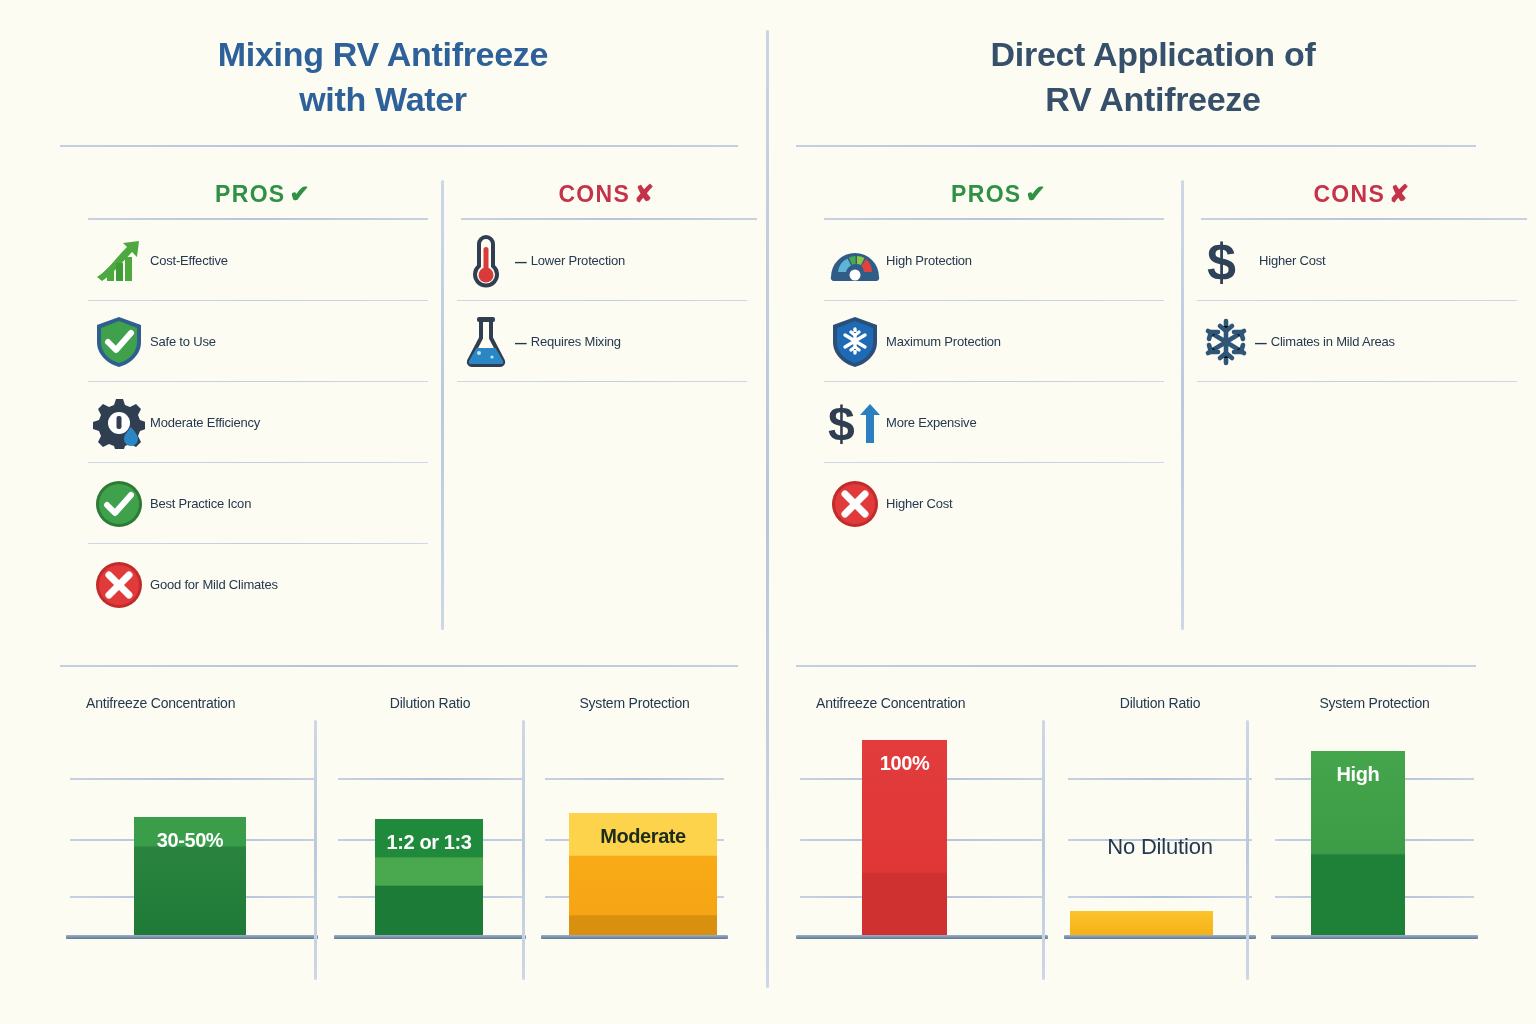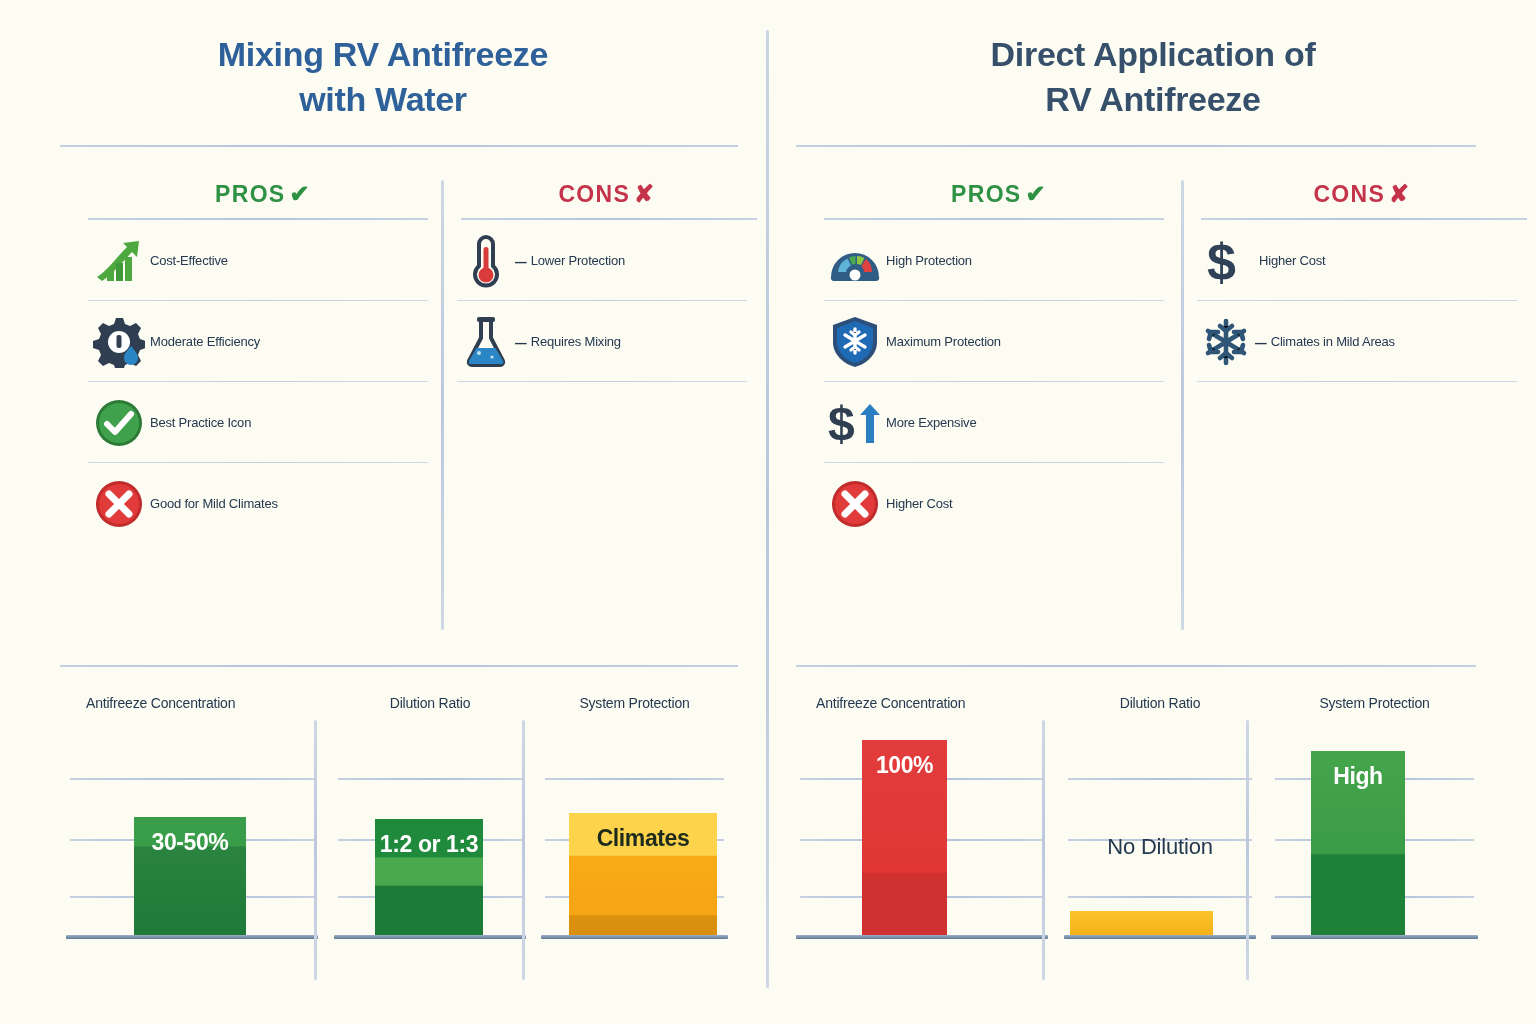--- a/index.html
+++ b/index.html
@@ -108,21 +108,21 @@
   .gl.g2{top:113px;}
   .gl.g3{top:170px;}
   .baseline{position:absolute;left:4px;right:4px;bottom:7px;height:4px;
       background:linear-gradient(to bottom,#9fb0c8,#5e7894);border-radius:1px;}
   .m-vdiv{position:absolute;top:-6px;width:2.5px;height:260px;
       background:linear-gradient(to bottom,#cdd7e6,#bcc9dc,#cdd7e6);border-radius:2px;}
 
   .bar{position:absolute;bottom:9px;overflow:hidden;}
   .bar .cap{
     position:absolute;left:0;right:0;top:12px;text-align:center;
-    font-size:23px;font-weight:bold;letter-spacing:-0.4px;
+    font-size:20px;font-weight:bold;letter-spacing:-0.4px;
   }
   .plain-text{
     position:absolute;left:0;right:0;top:108px;text-align:center;
     font-size:22px;color:#24394f;letter-spacing:-0.2px;
   }
 
   
   .fill-green-a{background:linear-gradient(to bottom,#3a9d49 0%,#3a9d49 24%,#2a8440 25%,#1f7a37 100%);}
   .fill-green-b{background:linear-gradient(to bottom,#1f8a3c 0%,#1f8a3c 32%,#4aa94e 33%,#4aa94e 56%,#1d7b38 57%,#1d7b38 100%);}
   .fill-amber{background:linear-gradient(to bottom,#fdd34b 0%,#fdd34b 34%,#f9ab17 35%,#f6a414 82%,#d9900f 83%,#d9900f 100%);}
@@ -160,20 +160,30 @@
             <svg width="52" height="48" viewBox="0 0 52 48">
               <path d="M4 40 C14 34 22 22 34 10 L30 6 L46 4 L44 20 L39 15 C27 28 18 38 9 44 Z" fill="#4ca83f"></path>
               <rect x="14" y="32" width="7" height="12" fill="#4ca83f"></rect>
               <rect x="23" y="26" width="7" height="18" fill="#3d9b39"></rect>
               <rect x="32" y="20" width="7" height="24" fill="#4ca83f"></rect>
             </svg>
           </span>
           <span class="txt">Cost-Effective</span>
         </div>
 
+        <div class="item has-line">
+          <span class="ico">
+            <svg width="50" height="54" viewBox="0 0 50 54">
+              <path d="M25 2 L47 10 V27 C47 40 36 49 25 52 C14 49 3 40 3 27 V10 Z" fill="#2e5f8f"></path>
+              <path d="M25 6 L43 13 V27 C43 38 34 45.5 25 48 C16 45.5 7 38 7 27 V13 Z" fill="#3fa14b"></path>
+              <path d="M14 27 L22 35 L37 18" stroke="#ffffff" stroke-width="6" fill="none" stroke-linecap="round" stroke-linejoin="round"></path>
+            </svg>
+          </span>
+          <span class="txt">Safe to Use</span>
+        </div>
 
         <div class="item has-line">
           <span class="ico">
             <svg width="52" height="52" viewBox="0 0 52 52">
               <path d="M23 2 h7 l2 6 5 2 6-3 5 5 -3 6 2 5 6 2 v7 l-6 2 -2 5 3 6 -5 5 -6-3 -5 2 -2 6 h-7 l-2-6 -5-2 -6 3 -5-5 3-6 -2-5 -6-2 v-7 l6-2 2-5 -3-6 5-5 6 3 5-2 Z" fill="#2f3e50"></path>
               <circle cx="26" cy="26" r="11" fill="#ffffff"></circle>
               <rect x="23.5" y="19" width="5" height="13" rx="2" fill="#2f3e50"></rect>
               <path d="M38 30 C42 35 45 38 45 42 a7 7 0 0 1 -14 0 C31 38 34 35 38 30 Z" fill="#2b86c6"></path>
             </svg>
           </span>
@@ -268,21 +278,21 @@
         </div>
       </div>
 
       <div class="metric m2">
         <div class="m-label">System Protection</div>
         <div class="plot">
           <div class="gl g1"></div>
           <div class="gl g2"></div>
           <div class="gl g3"></div>
           <div class="bar fill-amber" style="left:32px;width:148px;height:124px;">
-            <span class="cap cap-dark">Climates</span>
+            <span class="cap cap-dark">Moderate</span>
           </div>
           <div class="baseline"></div>
         </div>
       </div>
     </div>
   </div>
 
   <div class="panel right">
     <div class="title">
       <div>Direct Application of</div>

